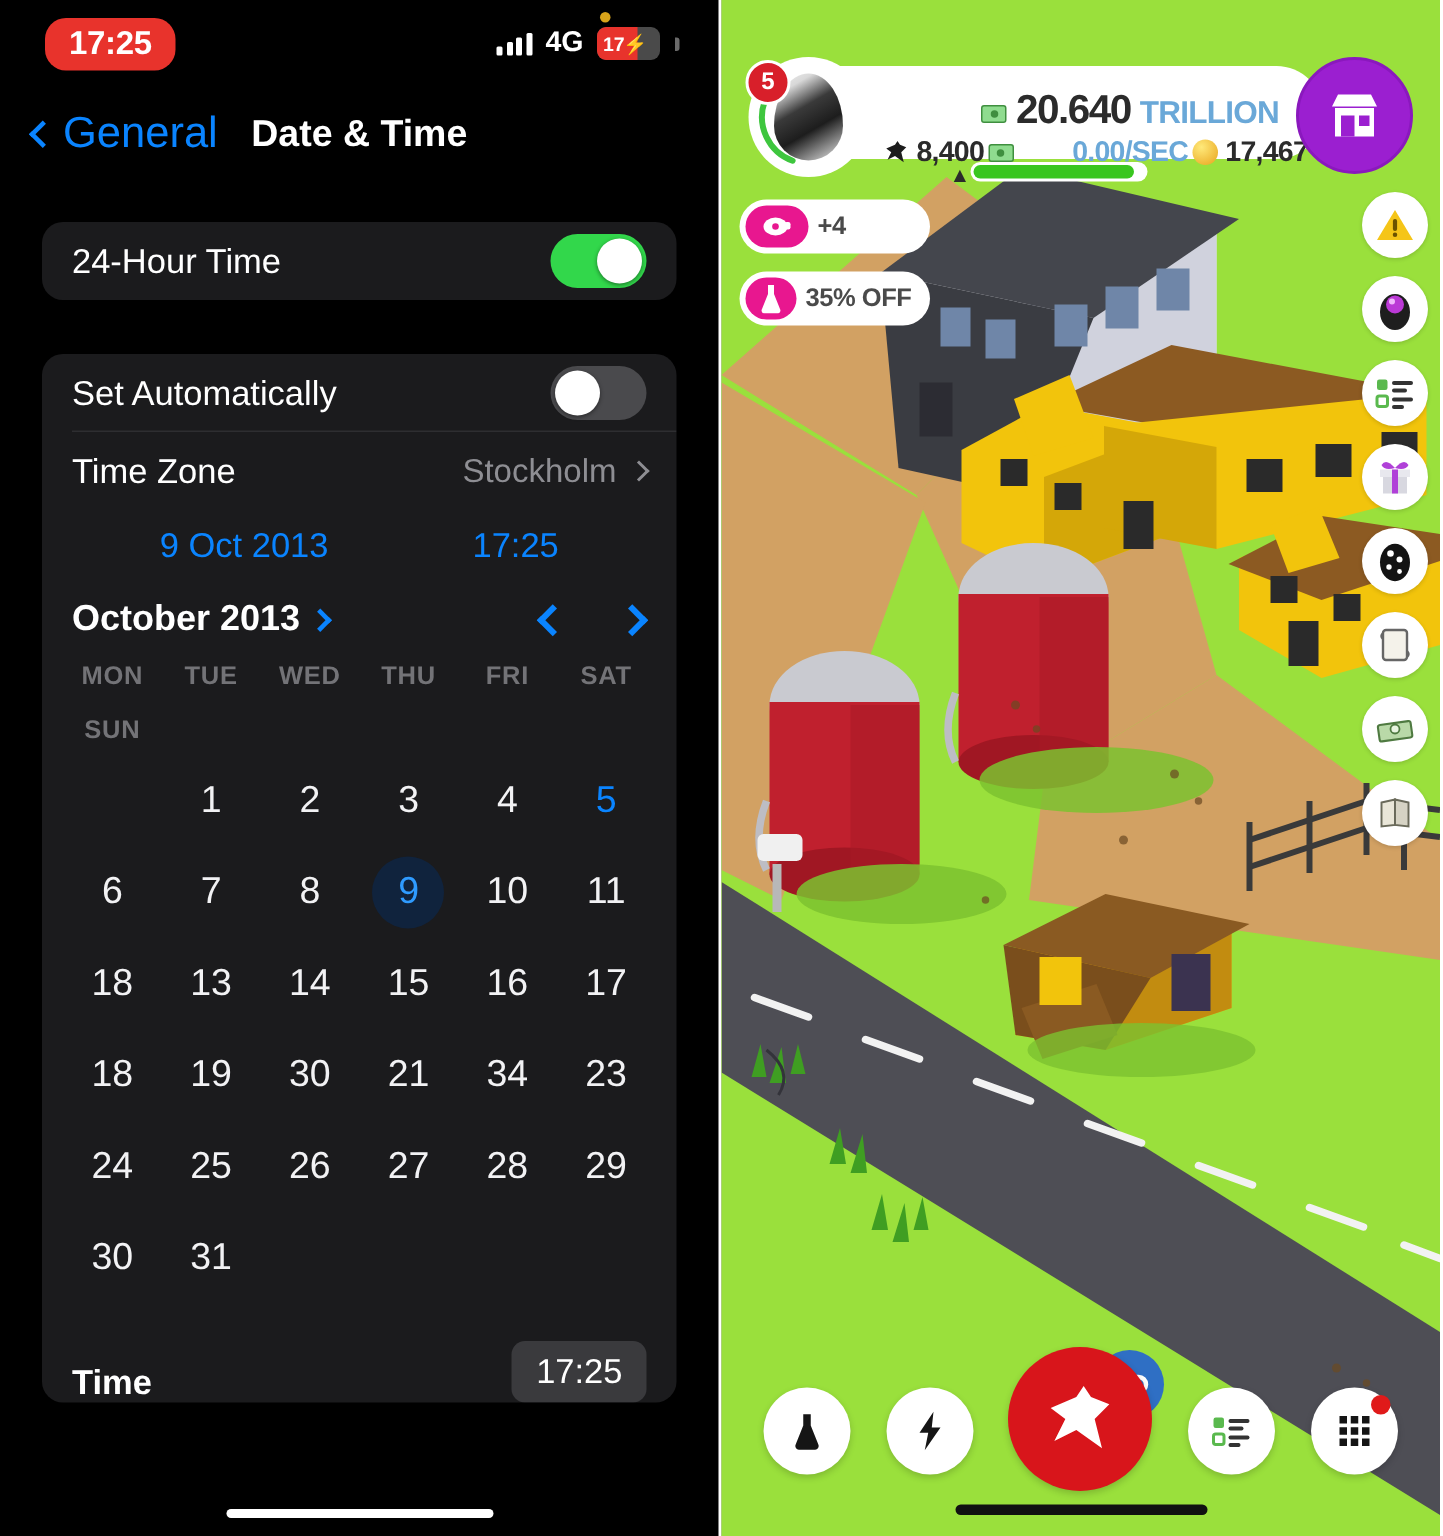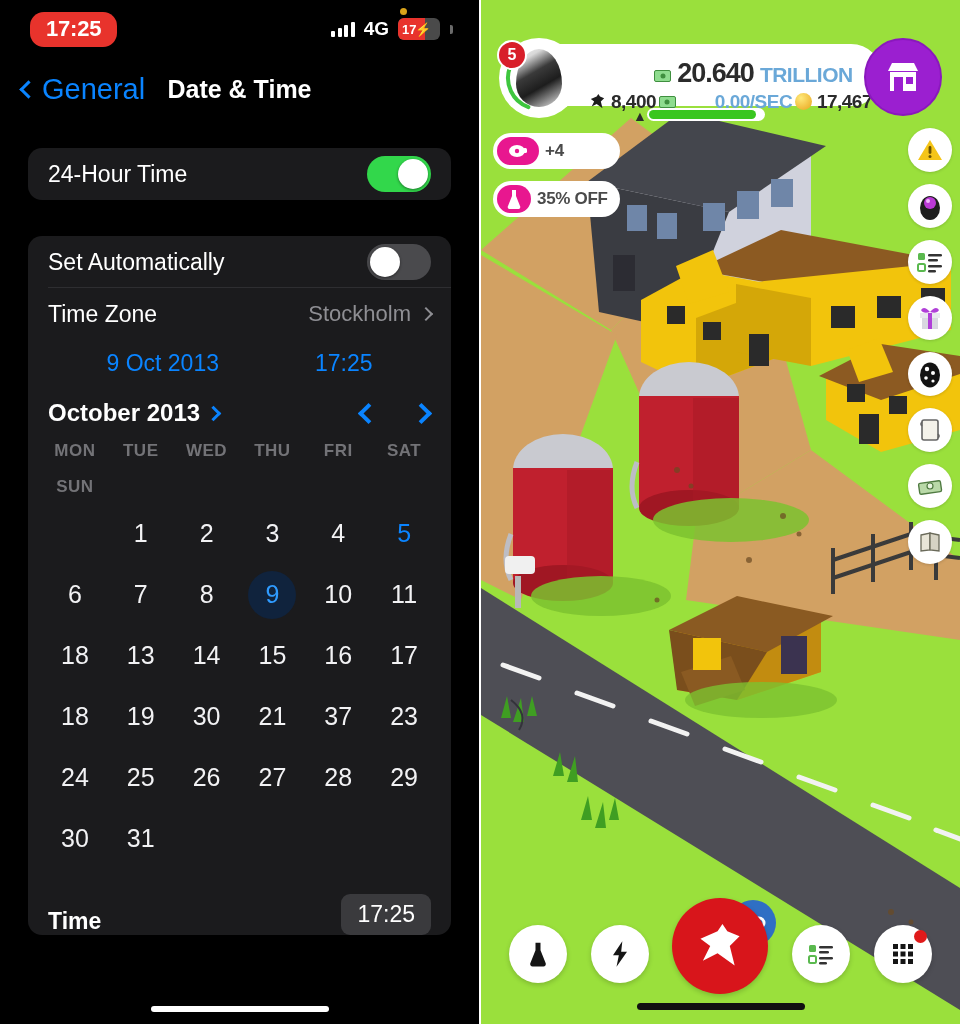--- a/index.html
+++ b/index.html
@@ -535,21 +535,21 @@
         <div class="day">
           <span class="circle">19</span>
         </div>
         <div class="day">
           <span class="circle">30</span>
         </div>
         <div class="day">
           <span class="circle">21</span>
         </div>
         <div class="day">
-          <span class="circle">37</span>
+          <span class="circle">34</span>
         </div>
         <div class="day">
           <span class="circle">23</span>
         </div>
         <div class="day">
           <span class="circle">24</span>
         </div>
         <div class="day">
           <span class="circle">25</span>
         </div>

